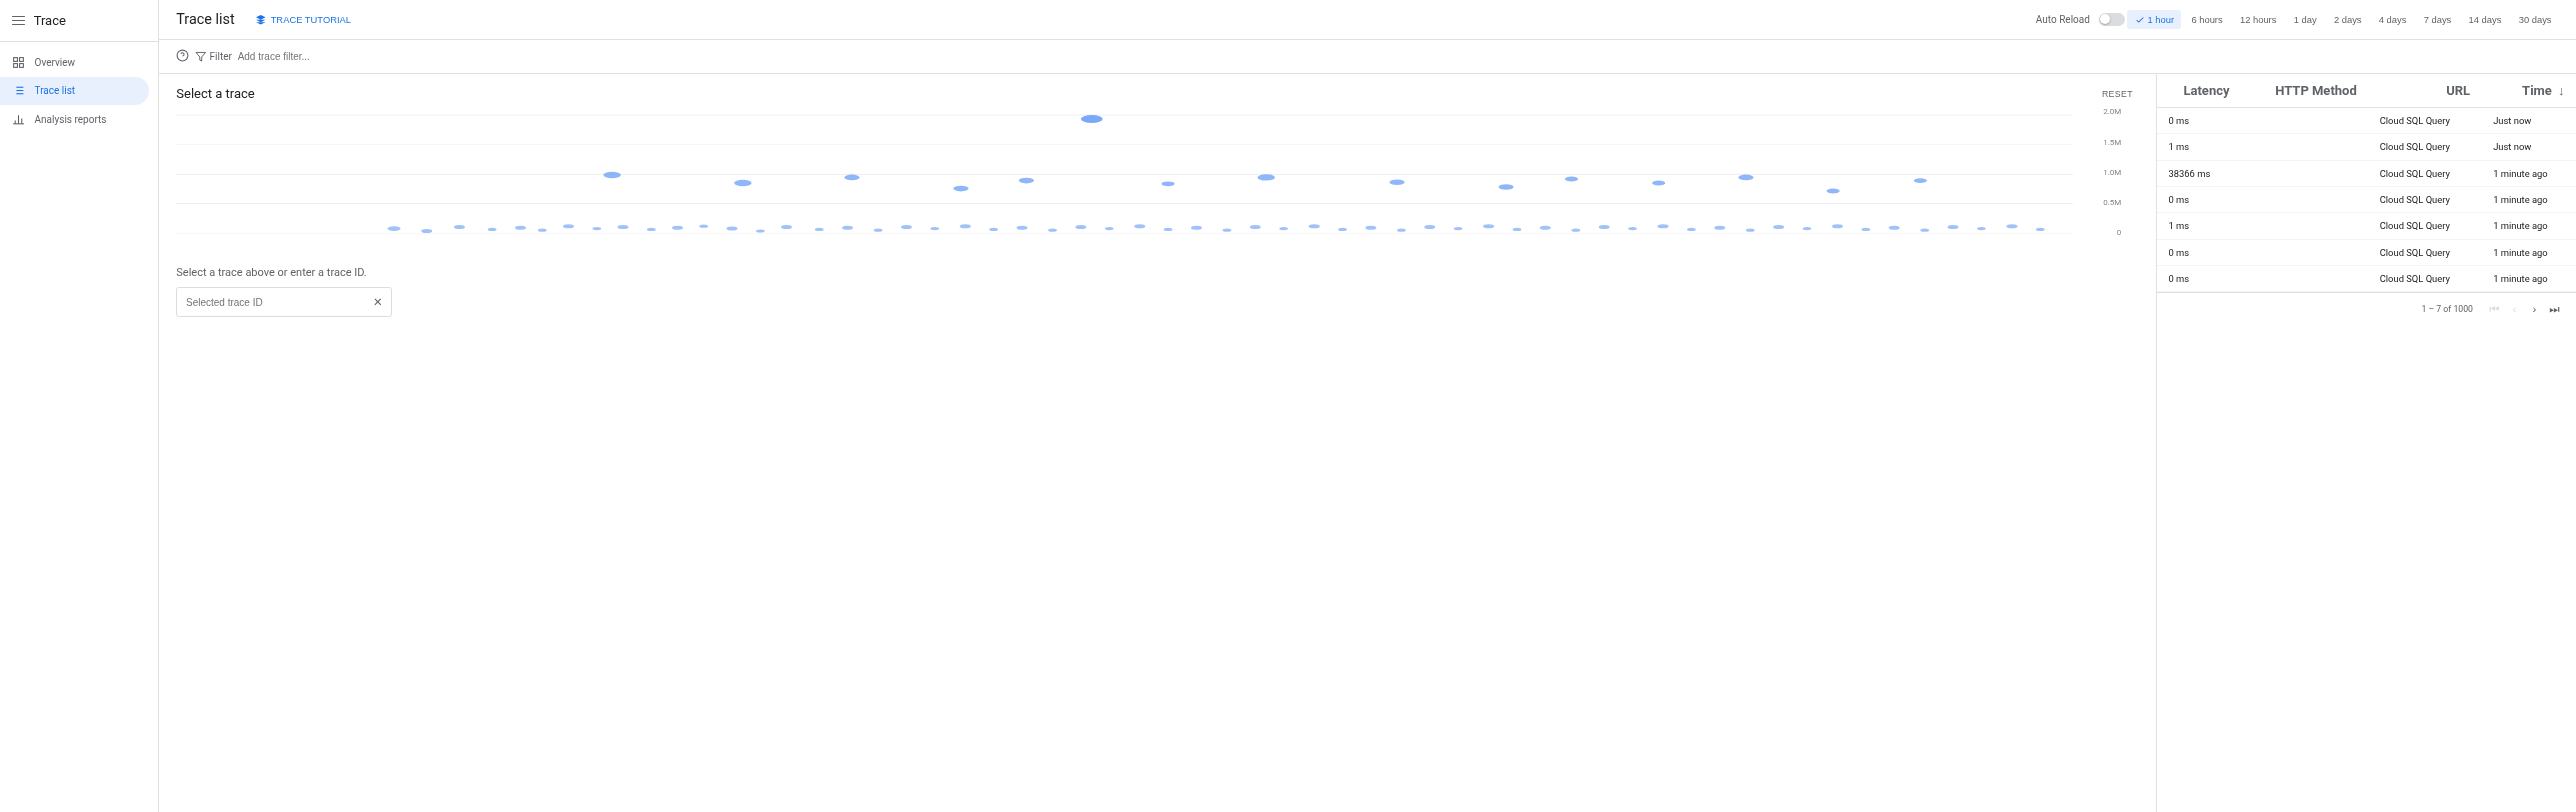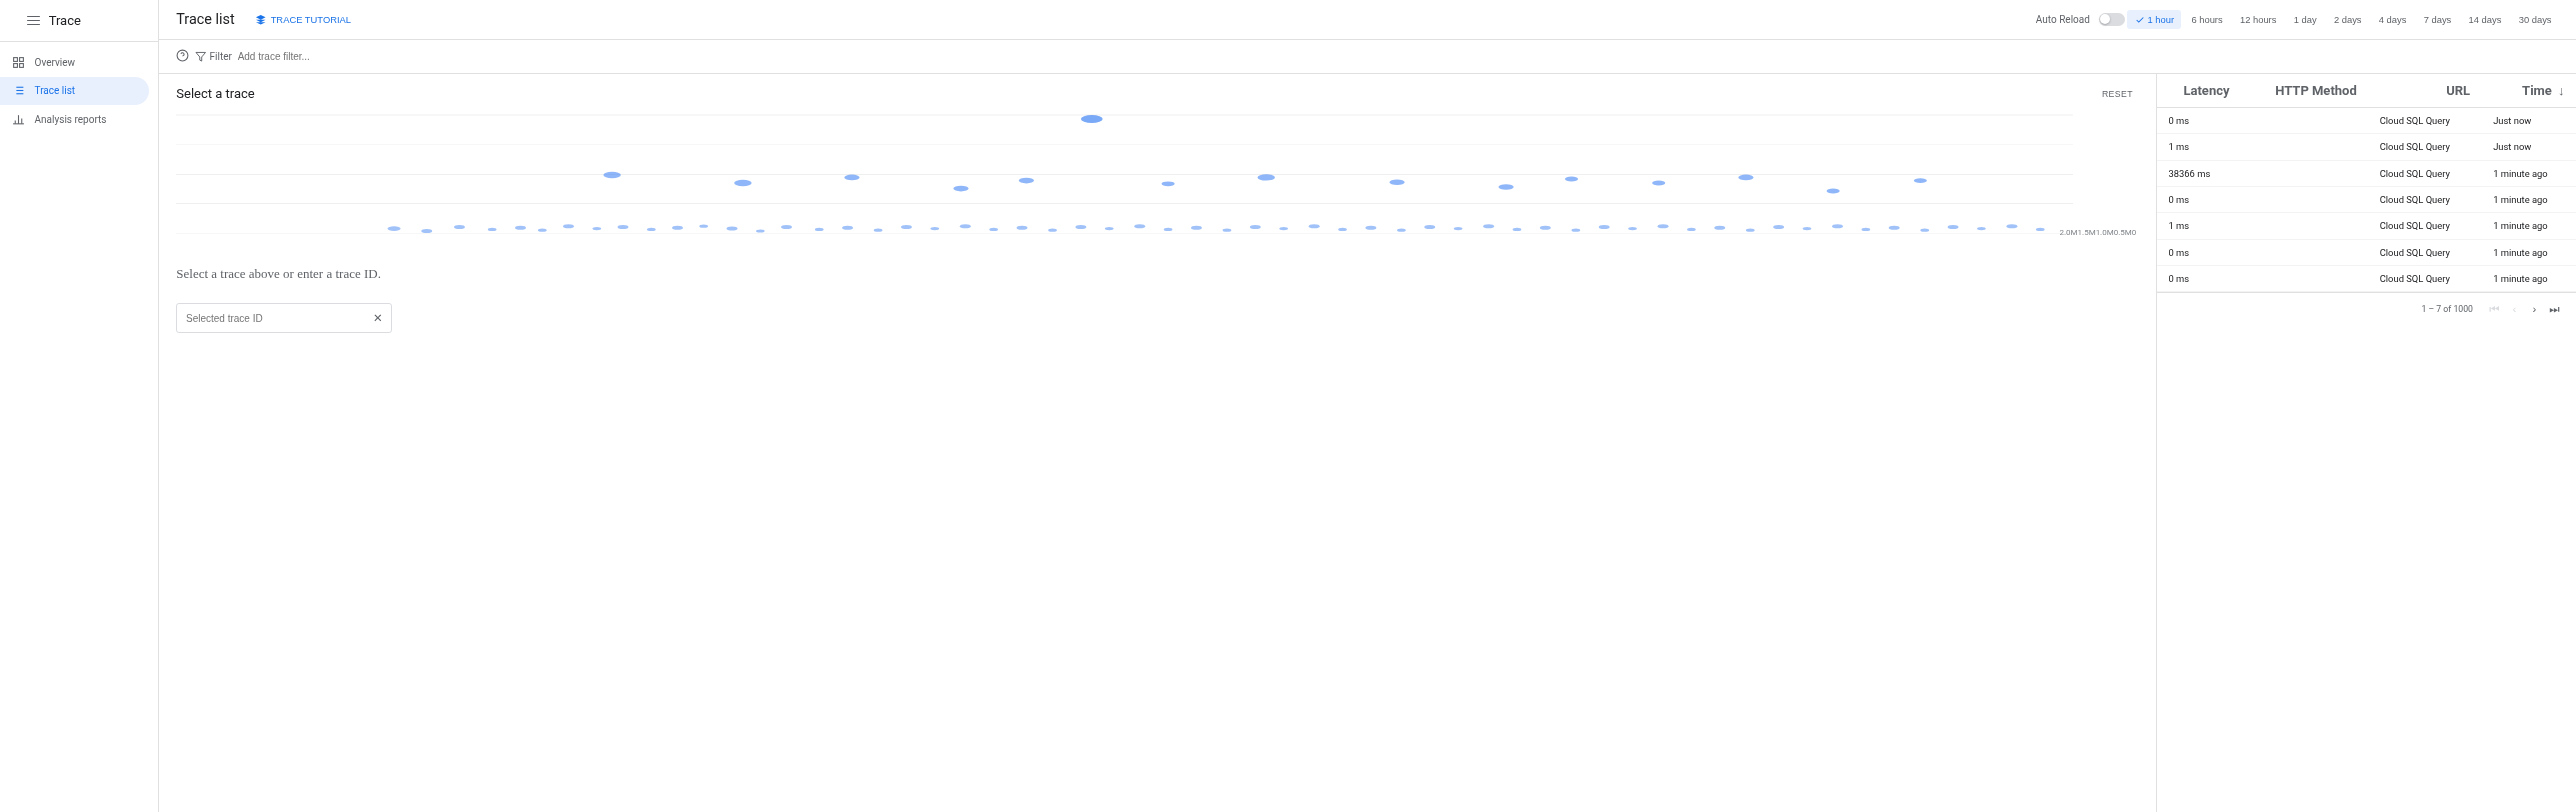--- a/index.html
+++ b/index.html
@@ -11,21 +11,21 @@
       min-width: 159px;
       border-right: 0.7px solid #e0e0e0;
       display: flex;
       flex-direction: column;
       background: #fff;
     }
     .sidebar-header {
       display: flex;
       align-items: center;
       gap: 8.7px;
-      padding: 13px 27px;
+      padding: 13px 12px;
       border-bottom: 0.7px solid #e0e0e0;
     }
     .hamburger-icon {
       display: flex; flex-direction: column; gap: 2.9px; cursor: pointer;
     }
     .hamburger-icon span { display: block; width: 13px; height: 1.4px; background: #5f6368; border-radius: 0.7px; }
     .sidebar-title { font-size: 13px; color: #202124; font-weight: 400; }
     .sidebar-nav { padding: 5.8px 0; }
     .nav-item {
       display: flex; align-items: center; gap: 8.7px;
@@ -117,43 +117,43 @@
       font-size: 8.7px; color: #5f6368; letter-spacing: 0.4px;
       cursor: pointer; border: none; background: none; padding: 2.9px 5.8px; text-align: right;
     }
     .chart-wrapper {
       position: relative;
       height: 144px;
       margin-bottom: 2.9px;
     }
     .chart-svg { width: 100%; height: 100%; }
     .y-axis-labels {
-      position: absolute; right: 1px; top: 0; bottom: 14.4px;
-      display: flex; flex-direction: row; justify-content: space-between;
+      position: absolute; right: 16px; top: 0; bottom: 14.4px;
+      display: flex; flex-direction: column; justify-content: space-between;
       align-items: flex-end; font-size: 8px; color: #80868b;
       padding-right: 1.4px;
     }
     .x-axis-labels {
       display: flex; justify-content: space-between;
       font-size: 8px; color: #80868b;
       padding: 1.4px 0 5.8px;
     }
     .hide-graph-btn {
       display: flex; align-items: center; gap: 2.9px;
       color: #1a73e8; font-size: 8.7px; cursor: pointer;
       padding: 5.8px 17.3px; letter-spacing: 0.4px;
       border: none; background: none; font-weight: 500;
     }
 
     
     .trace-details {
       padding: 11.5px 17.3px;
     }
     .trace-details-title { font-size: 11.5px; margin-bottom: 4.3px; }
-    .trace-details-subtitle { font-size: 13px; color: #5f6368; margin-bottom: 21px; font-family: Liberation Serif, serif; }
+    .trace-details-subtitle { font-size: 11px; color: #5f6368; margin-bottom: 8px; }
     .trace-id-input-wrapper {
       display: flex; align-items: center;
       border: 0.7px solid #dadce0; border-radius: 2.9px;
       padding: 7.2px 8.7px;
       width: 216px;
       background: #fff;
     }
     .trace-id-input {
       flex: 1; border: none; outline: none; font-size: 10px; color: #80868b;
       background: transparent;

